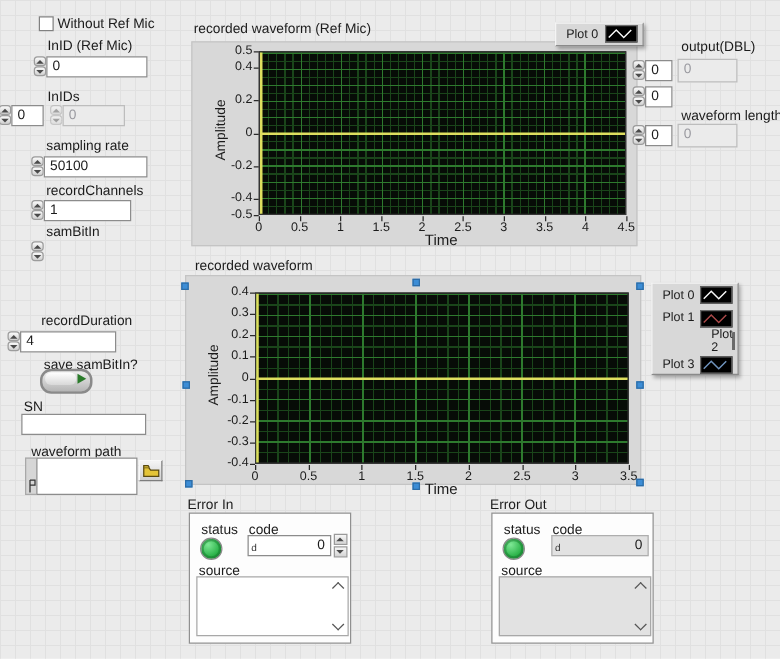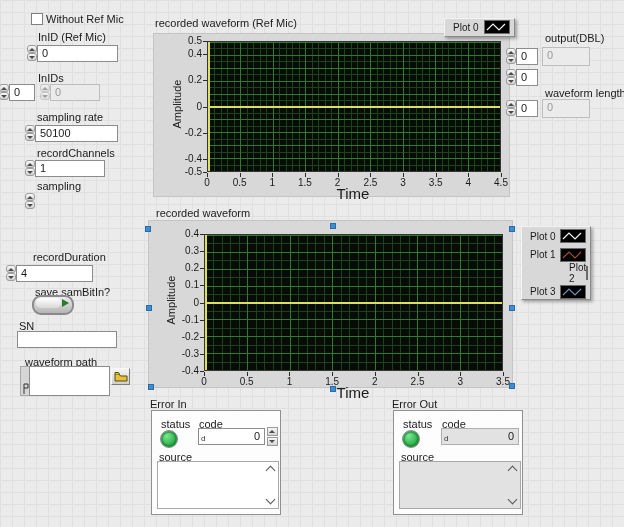--- a/index.html
+++ b/index.html
@@ -54,21 +54,21 @@
     repeating-linear-gradient(to right,#1a451a 0,#1a451a 1px,transparent 1px,transparent 8.49px),
     repeating-linear-gradient(to bottom,#1a451a 0,#1a451a 1px,transparent 1px,transparent 8.44px);}
   .zline{position:absolute;left:0;right:0;top:calc(50% - 1px);height:2px;background:#dede5f;}
   .xline{position:absolute;left:0;top:0;bottom:0;width:2px;background:#dede5f;}
   .gtitle{position:absolute;font-size:11px;white-space:nowrap;}
   .ytick{position:absolute;font-size:10px;line-height:11px;white-space:nowrap;text-align:right;}
   .xtick{position:absolute;font-size:10px;line-height:11px;width:30px;text-align:center;}
   .tickh{position:absolute;width:4px;height:1px;background:#2a2a2a;}
   .tickv{position:absolute;width:1px;height:4px;background:#2a2a2a;}
   .ylab{position:absolute;width:110px;text-align:center;font-size:11px;transform:rotate(-90deg);}
-  .xlab{position:absolute;width:60px;text-align:center;font-size:15px;}
+  .xlab{position:absolute;width:60px;text-align:center;font-size:12px;}
   
   .legend{position:absolute;background:#d8d8d8;border:1px solid;border-color:#f4f4f4 #8a8a8a #8a8a8a #f4f4f4;
     box-shadow:2px 2px 3px rgba(0,0,0,.3);box-sizing:border-box;}
   .lrow{display:flex;align-items:center;justify-content:space-between;padding:0 4px 0 8px;}
   .lrow .ltext{font-size:10px;}
   .lrow svg{background:#000;border:1px solid #6a6a6a;}
   
   .handle{position:absolute;width:6px;height:6px;background:#3c8dd6;border:1px solid #2c6ca6;box-sizing:border-box;z-index:5;}
   
   .errbox{position:absolute;background:#fdfdfd;border:1px solid #909090;box-sizing:border-box;}
@@ -125,21 +125,21 @@
     </div>
   <div class="nfield" style="left:35px;top:125px;width:83px">50100</div>
 
   <div class="lbl" style="left:37px;top:147px">recordChannels</div>
   <div class="spin" style="left:25px;top:160px">
       <div class="su"></div>
       <div class="sd"></div>
     </div>
   <div class="nfield" style="left:35px;top:160px;width:70px">1</div>
 
-  <div class="lbl" style="left:37px;top:180px">sampling</div>
+  <div class="lbl" style="left:37px;top:180px">samBitIn</div>
   <div class="spin" style="left:25px;top:193px">
       <div class="su"></div>
       <div class="sd"></div>
     </div>
 
   <div class="lbl" style="left:33px;top:251px">recordDuration</div>
   <div class="spin" style="left:6px;top:265px">
       <div class="su"></div>
       <div class="sd"></div>
     </div>

